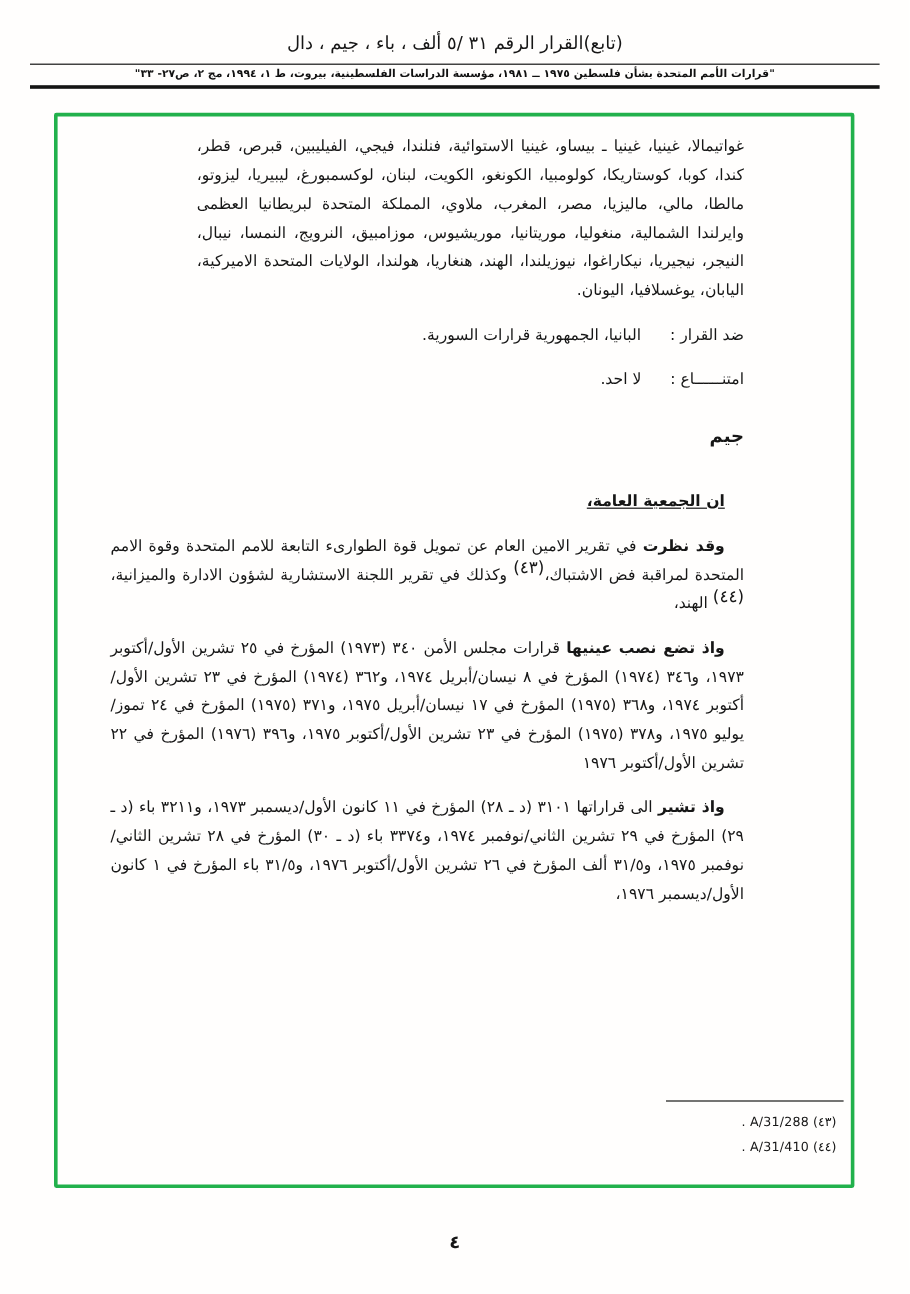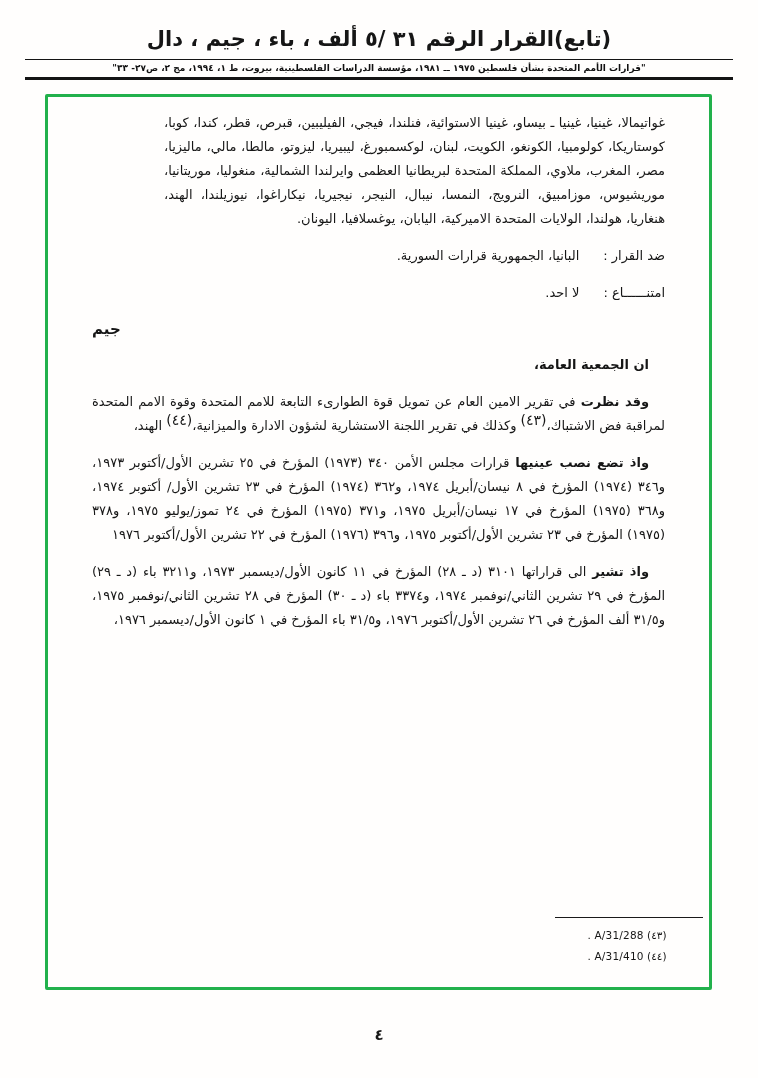--- a/index.html
+++ b/index.html
@@ -10,72 +10,72 @@
     color:#161616;
   }
   .page {
     position:relative; width:758px; height:1078px;
     background:#fffefd; overflow:hidden;
   }
 
   
   .page-header { padding-top:27px; text-align:center; }
   .doc-title {
-    direction:rtl; font-size:21px; font-weight:bold; letter-spacing:.3px;
+    direction:rtl; font-size:15px; font-weight:normal; letter-spacing:.3px;
   }
   .rule { background:#141414; margin-left:25px; margin-right:25px; }
   .rule.thin  { height:1px; margin-top:8px; }
   .citation {
     direction:rtl; font-size:9px; font-weight:bold; margin-top:3px;
     color:#111; letter-spacing:.2px;
   }
   .rule.thick { height:3px; margin-top:4px; }
 
   
   .green-frame {
     position:absolute; left:45px; top:94px; width:667px; height:896px;
     border:3px solid var(--accent, #22b14c);
     border-radius:2px;
   }
   .doc-body {
     position:relative; height:100%;
     direction:rtl;
-    padding:14px 44px 18px 44px;
+    padding:14px 89px 18px 44px;
     font-size:13px; line-height:24px;
     text-align:justify;
     overflow:hidden;
   }
 
   .countries { margin-left:72px; text-align:justify; }
 
   .vote-line { margin-top:13px; display:flex; gap:12px; }
   .vote-label { white-space:nowrap;margin-left:12px; }
 
   .section-heading {
-    text-align:left; font-weight:bold; font-size:15px; margin-top:12px;
+    text-align:right; font-weight:bold; font-size:15px; margin-top:22px;
   }
-  .assembly { margin-top:12px; font-weight:bold; text-indent:16px; }
+  .assembly { margin-top:32px; font-weight:bold; text-indent:16px;text-decoration:underline; }
 
   .para { margin-top:13px; text-indent:16px; }
   .lead { font-weight:bold; }
   .tail-bold { font-weight:normal;margin-top:32px; }
   sup.fn-ref {
     font-size:14px; vertical-align:super; line-height:0;
   }
 
   
   .footnotes {
     position:absolute; right:6px; bottom:20px; width:148px;
     background:#fffefd;
     border-top:1.5px solid #1a1a1a;
     padding:7px 6px 0 2px;
     direction:rtl;
   }
   .footnote {
-    font-size:10.5px; line-height:21px; text-align:center;
+    font-size:10.5px; line-height:21px; text-align:right;
     letter-spacing:.2px;
   }
 
   
   .page-number {
     position:absolute; left:0; right:0; bottom:34px;
     text-align:center; font-size:15px; font-weight:bold;
   }
 </style>
 </head>

